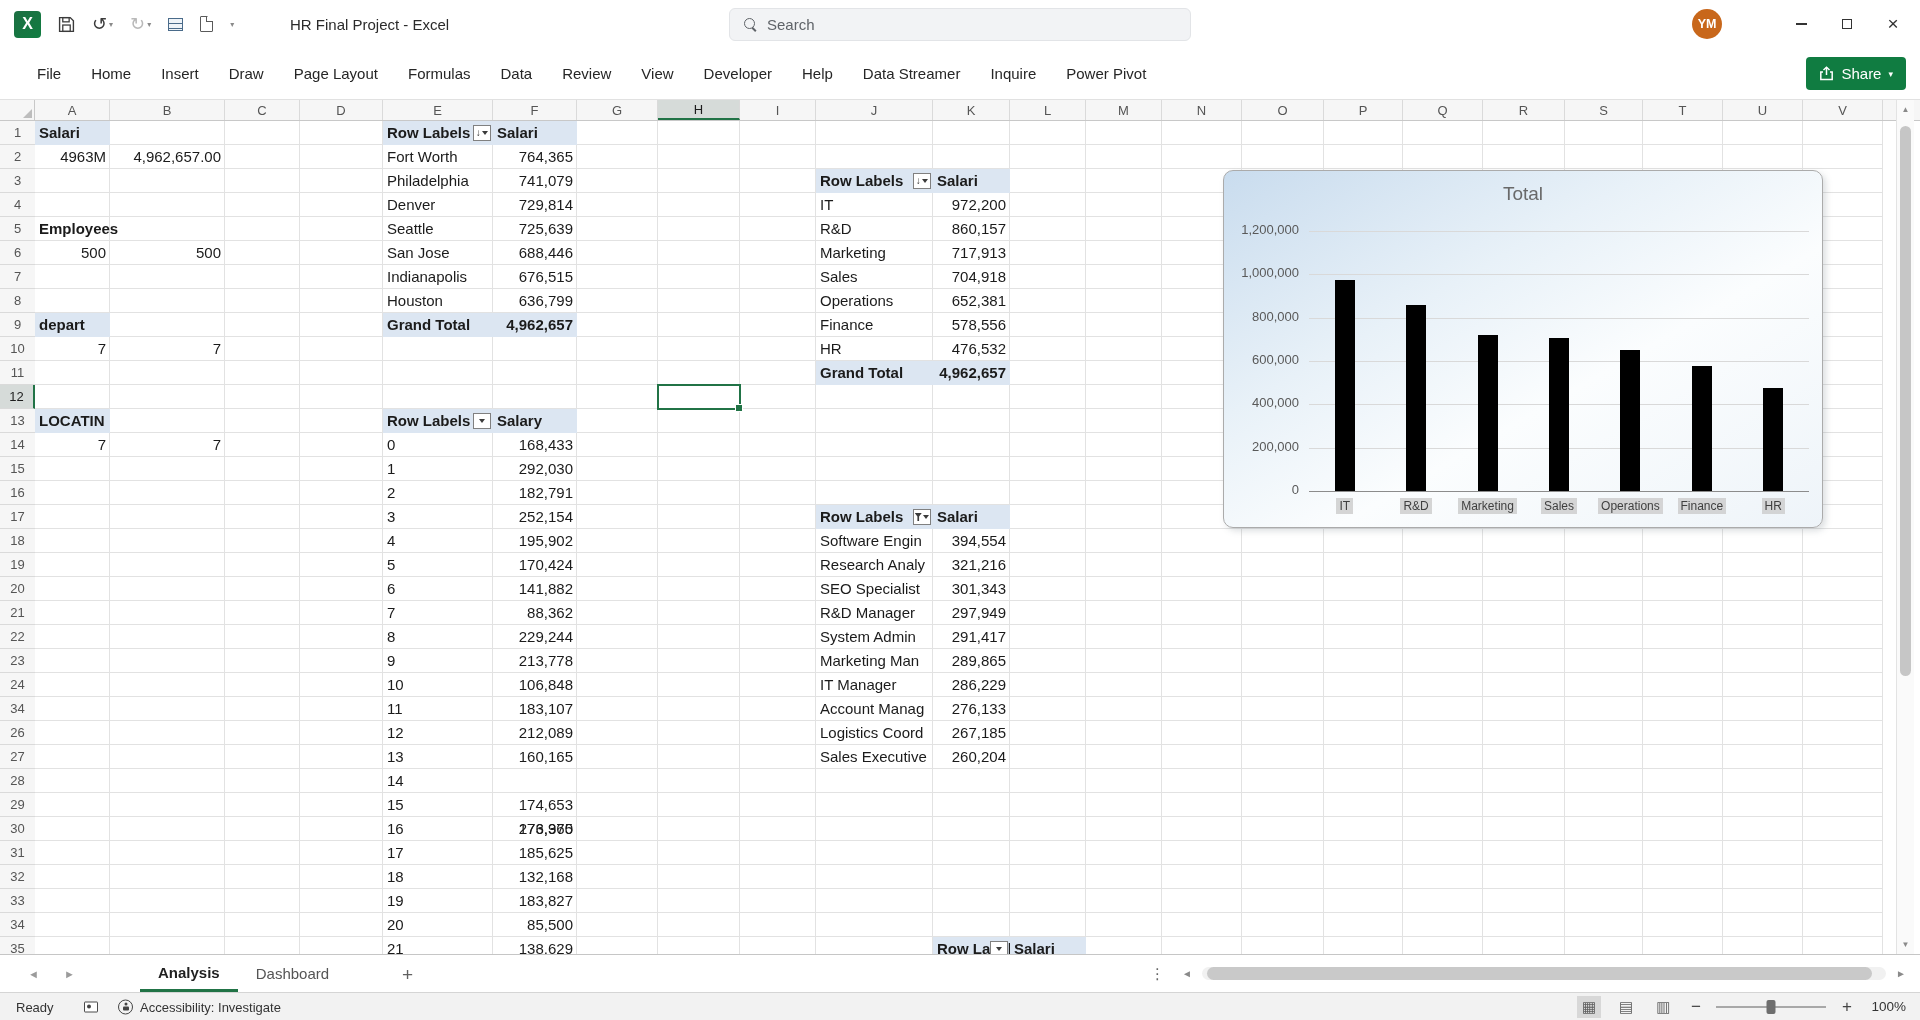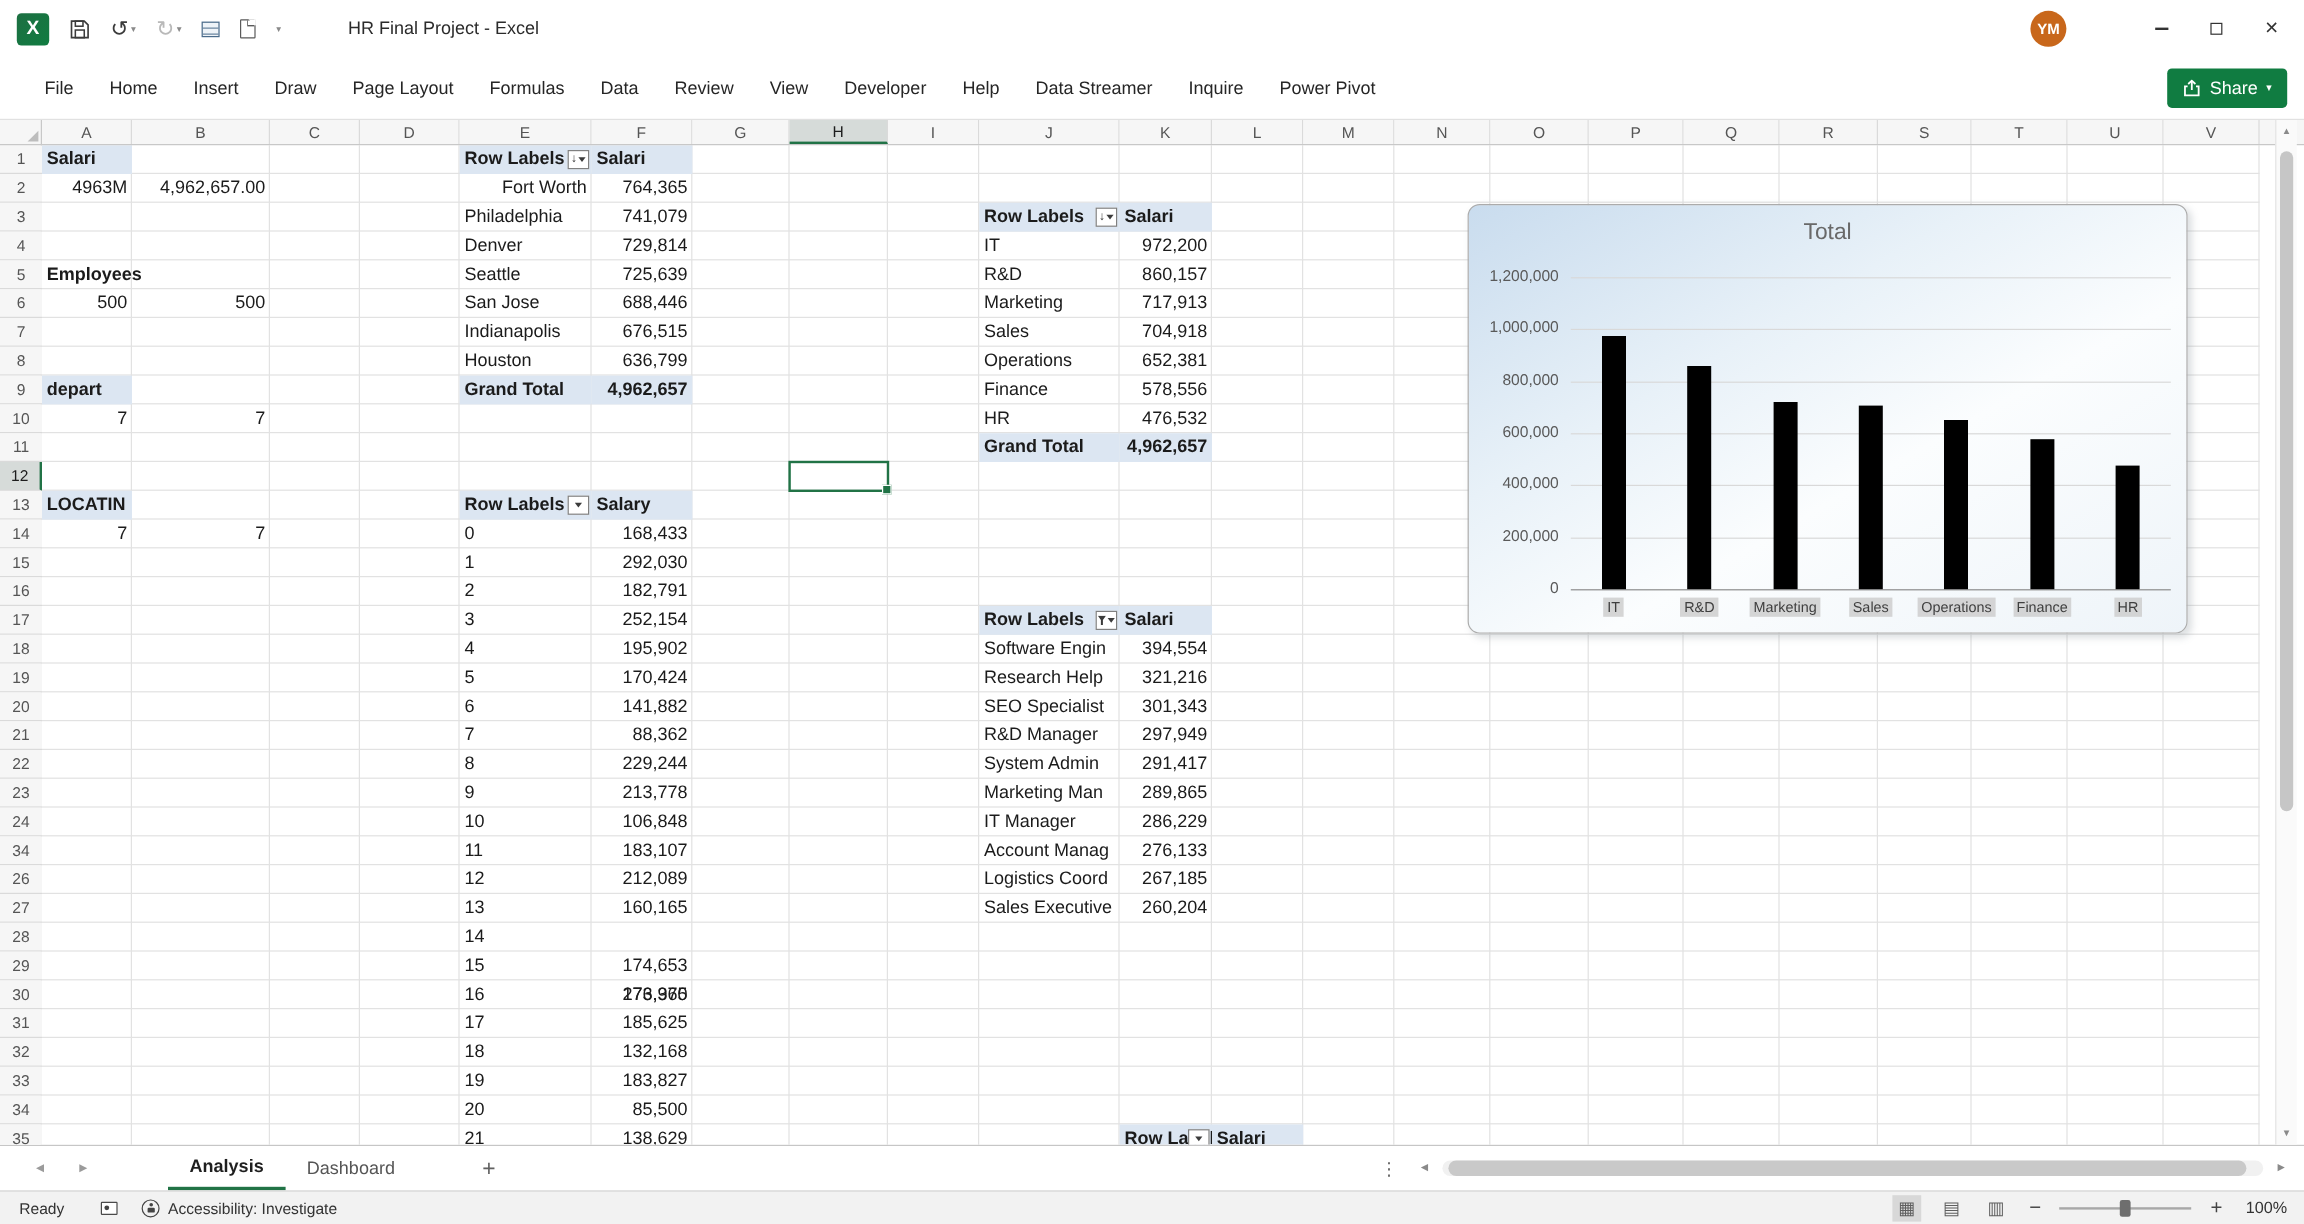--- a/index.html
+++ b/index.html
@@ -157,20 +157,24 @@
         <span class="tbl-icon"></span>
       </div>
       <div class="qat-btn">
         <span class="pg-icon"></span>
       </div>
       <div class="qat-btn">
         <span class="mini-chev">▾</span>
       </div>
     </div>
     <div class="doc-title">HR Final Project - Excel</div>
+    <div class="search">
+      <span class="mag"></span>
+      <input type="text" placeholder="Search" style="">
+    </div>
     <div class="avatar">YM</div>
     <div class="wbtns">
       <div class="wbtn">
           <span class="min-bar"></span>
         </div>
       <div class="wbtn">
           <span class="maxsq"></span>
         </div>
       <div class="wbtn">×</div>
     </div>
@@ -274,21 +278,21 @@
         <div class="cell r" style="left: 35px; width: 75px; top: 237px;"><span>7</span></div>
         <div class="cell r" style="left: 110px; width: 115px; top: 237px;"><span>7</span></div>
         <div class="cell b fill" style="left: 35px; width: 75px; top: 309px;"><span>LOCATIN</span></div>
         <div class="cell r" style="left: 35px; width: 75px; top: 333px;"><span>7</span></div>
         <div class="cell r" style="left: 110px; width: 115px; top: 333px;"><span>7</span></div>
         <div class="cell b fill" style="left: 383px; width: 110px; top: 21px;"><span>Row Labels</span><span class="fbtn">
             <span class="fa">↓</span>
             <span class="ftri"></span>
           </span></div>
         <div class="cell b fill" style="left: 493px; width: 84px; top: 21px;"><span>Salari</span></div>
-        <div class="cell" style="left: 383px; width: 110px; top: 45px; text-align: right;"><span>Fort Worth</span></div>
+        <div class="cell" style="left: 383px; width: 110px; top: 45px;"><span>Fort Worth</span></div>
         <div class="cell r" style="left: 493px; width: 84px; top: 45px;"><span>764,365</span></div>
         <div class="cell" style="left: 383px; width: 110px; top: 69px;"><span>Philadelphia</span></div>
         <div class="cell r" style="left: 493px; width: 84px; top: 69px;"><span>741,079</span></div>
         <div class="cell" style="left: 383px; width: 110px; top: 93px;"><span>Denver</span></div>
         <div class="cell r" style="left: 493px; width: 84px; top: 93px;"><span>729,814</span></div>
         <div class="cell" style="left: 383px; width: 110px; top: 117px;"><span>Seattle</span></div>
         <div class="cell r" style="left: 493px; width: 84px; top: 117px;"><span>725,639</span></div>
         <div class="cell" style="left: 383px; width: 110px; top: 141px;"><span>San Jose</span></div>
         <div class="cell r" style="left: 493px; width: 84px; top: 141px;"><span>688,446</span></div>
         <div class="cell" style="left: 383px; width: 110px; top: 165px;"><span>Indianapolis</span></div>
@@ -366,21 +370,21 @@
         <div class="cell r" style="left: 933px; width: 77px; top: 237px;"><span>476,532</span></div>
         <div class="cell b fill" style="left: 816px; width: 117px; top: 261px;"><span>Grand Total</span></div>
         <div class="cell b r fill" style="left: 933px; width: 77px; top: 261px;"><span>4,962,657</span></div>
         <div class="cell b fill" style="left: 816px; width: 117px; top: 405px;"><span>Row Labels</span><span class="fbtn">
             <span class="ffun"></span>
             <span class="ftri"></span>
           </span></div>
         <div class="cell b fill" style="left: 933px; width: 77px; top: 405px;"><span>Salari</span></div>
         <div class="cell" style="left: 816px; width: 117px; top: 429px;"><span>Software Engin</span></div>
         <div class="cell r" style="left: 933px; width: 77px; top: 429px;"><span>394,554</span></div>
-        <div class="cell" style="left: 816px; width: 117px; top: 453px;"><span>Research Help</span></div>
+        <div class="cell" style="left: 816px; width: 117px; top: 453px;"><span>Research Analy</span></div>
         <div class="cell r" style="left: 933px; width: 77px; top: 453px;"><span>321,216</span></div>
         <div class="cell" style="left: 816px; width: 117px; top: 477px;"><span>SEO Specialist</span></div>
         <div class="cell r" style="left: 933px; width: 77px; top: 477px;"><span>301,343</span></div>
         <div class="cell" style="left: 816px; width: 117px; top: 501px;"><span>R&amp;D Manager</span></div>
         <div class="cell r" style="left: 933px; width: 77px; top: 501px;"><span>297,949</span></div>
         <div class="cell" style="left: 816px; width: 117px; top: 525px;"><span>System Admin</span></div>
         <div class="cell r" style="left: 933px; width: 77px; top: 525px;"><span>291,417</span></div>
         <div class="cell" style="left: 816px; width: 117px; top: 549px;"><span>Marketing Man</span></div>
         <div class="cell r" style="left: 933px; width: 77px; top: 549px;"><span>289,865</span></div>
         <div class="cell" style="left: 816px; width: 117px; top: 573px;"><span>IT Manager</span></div>

